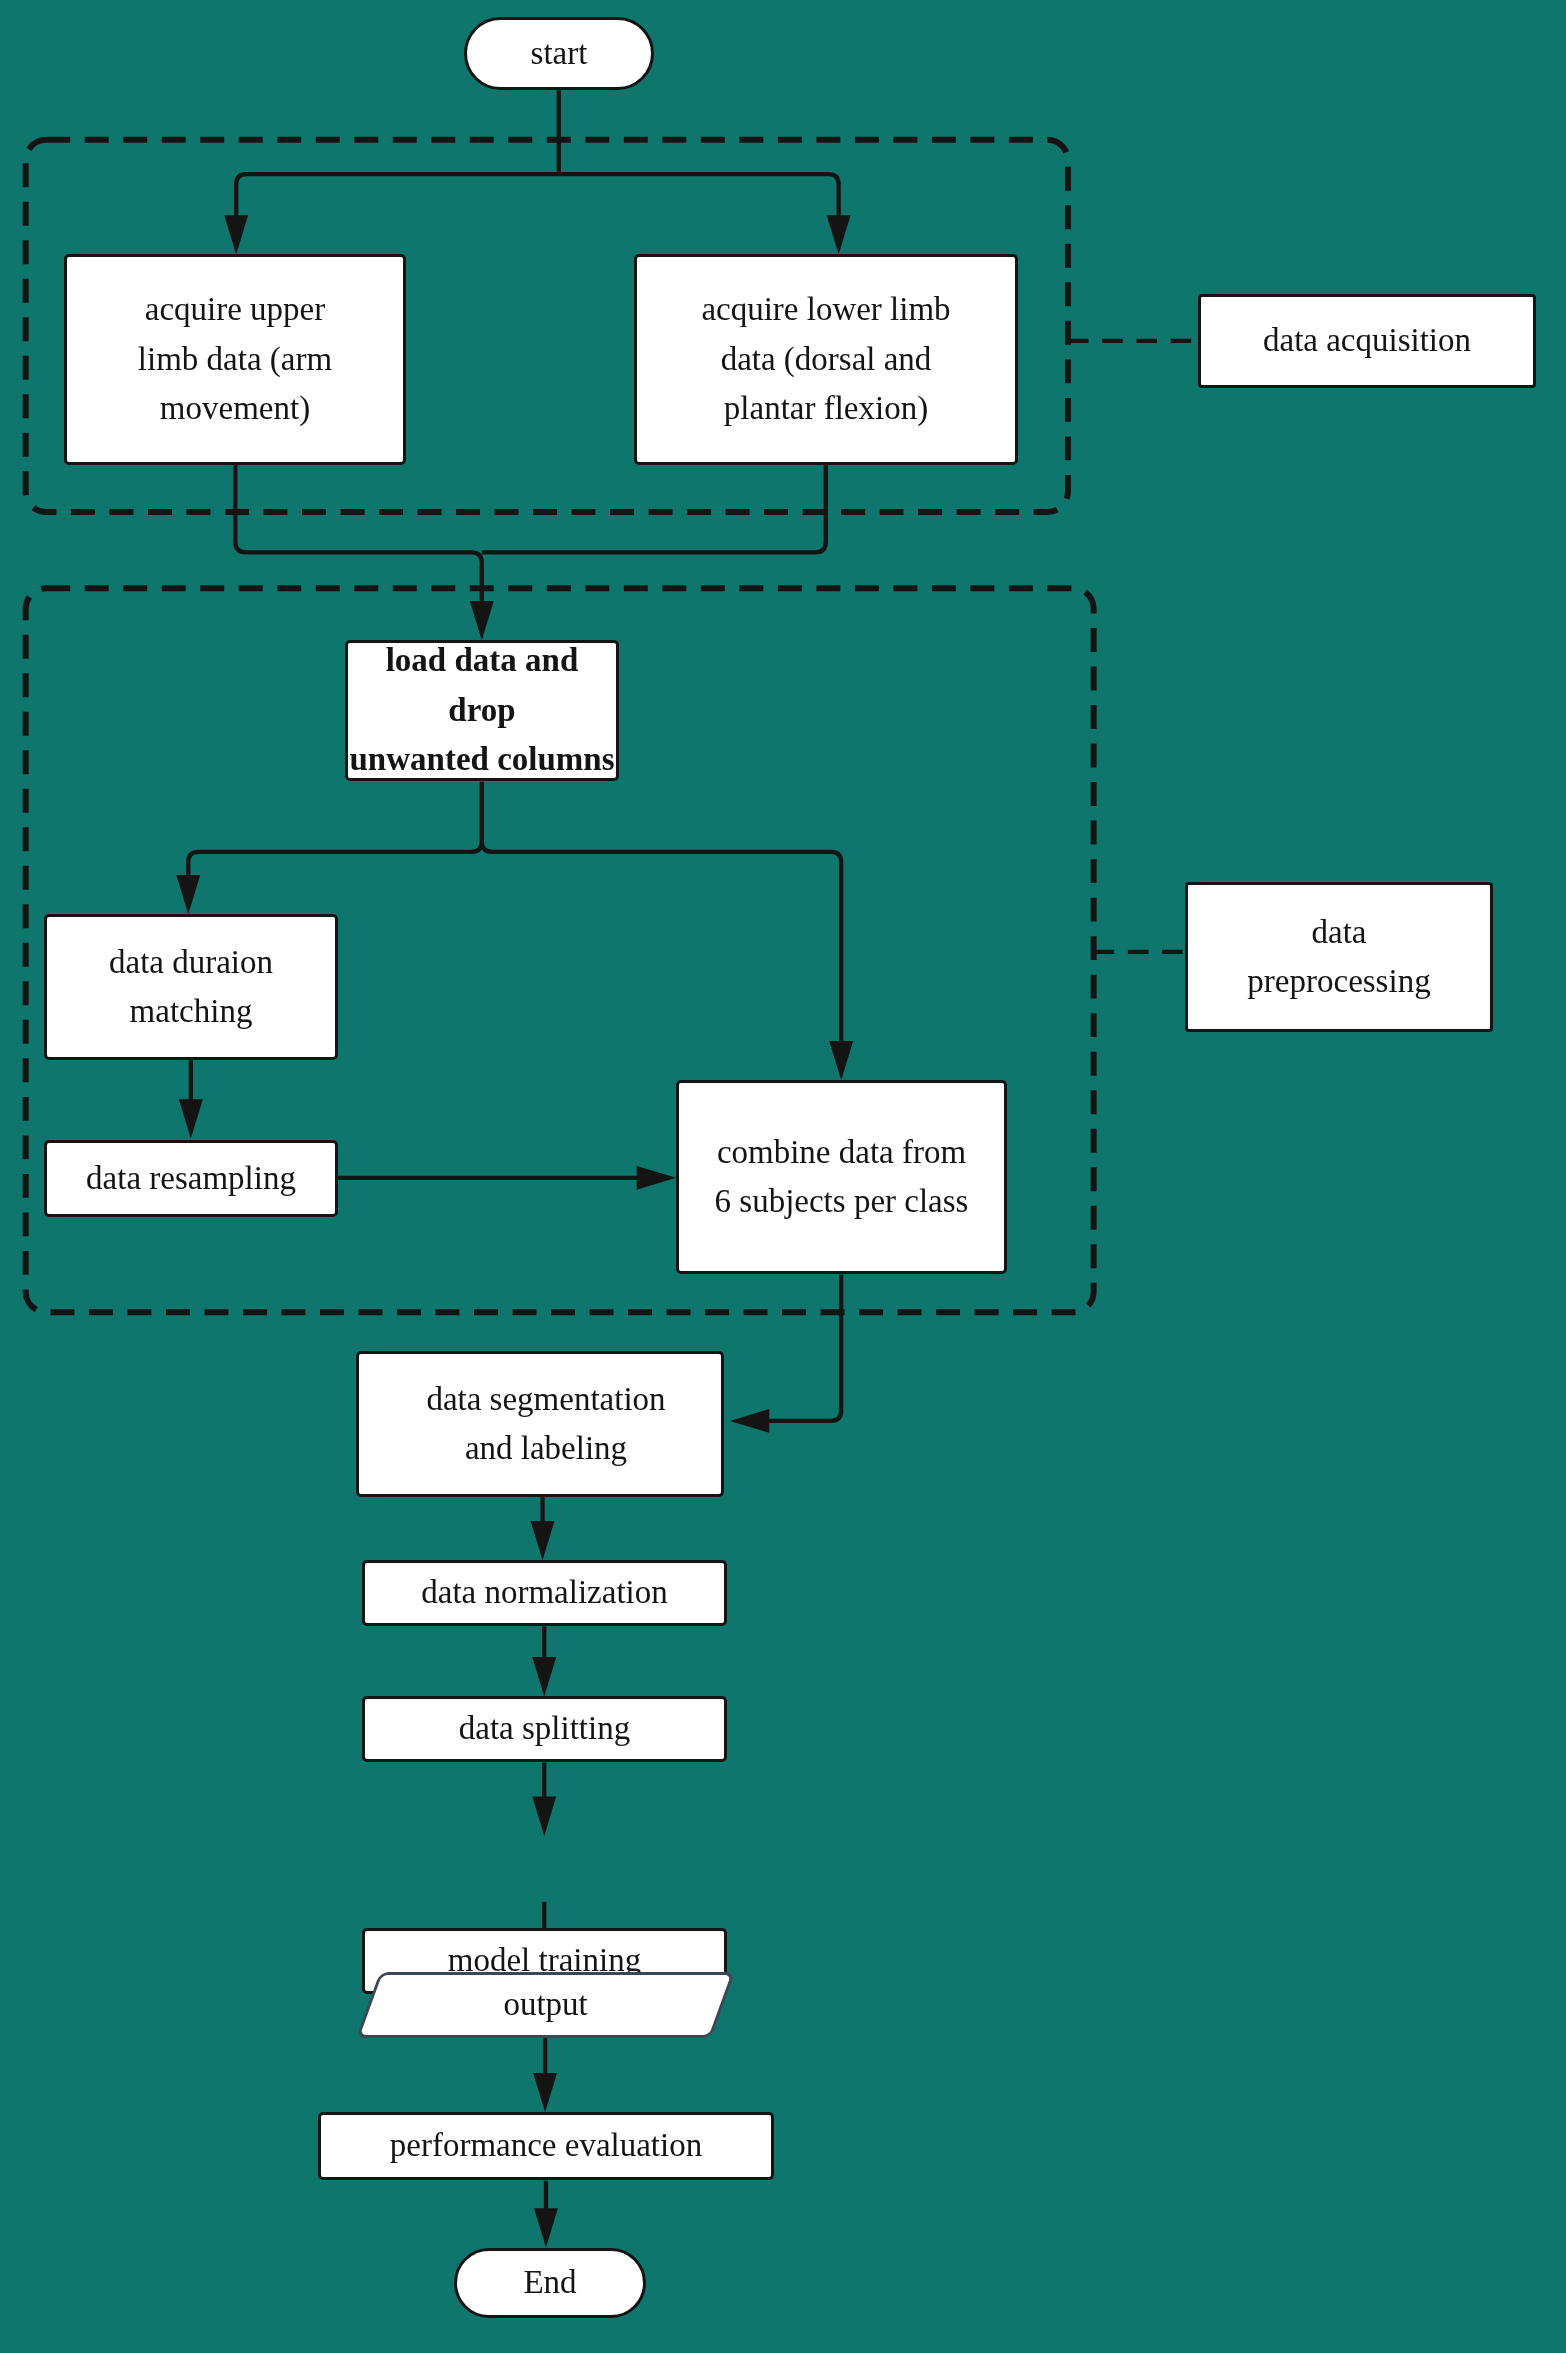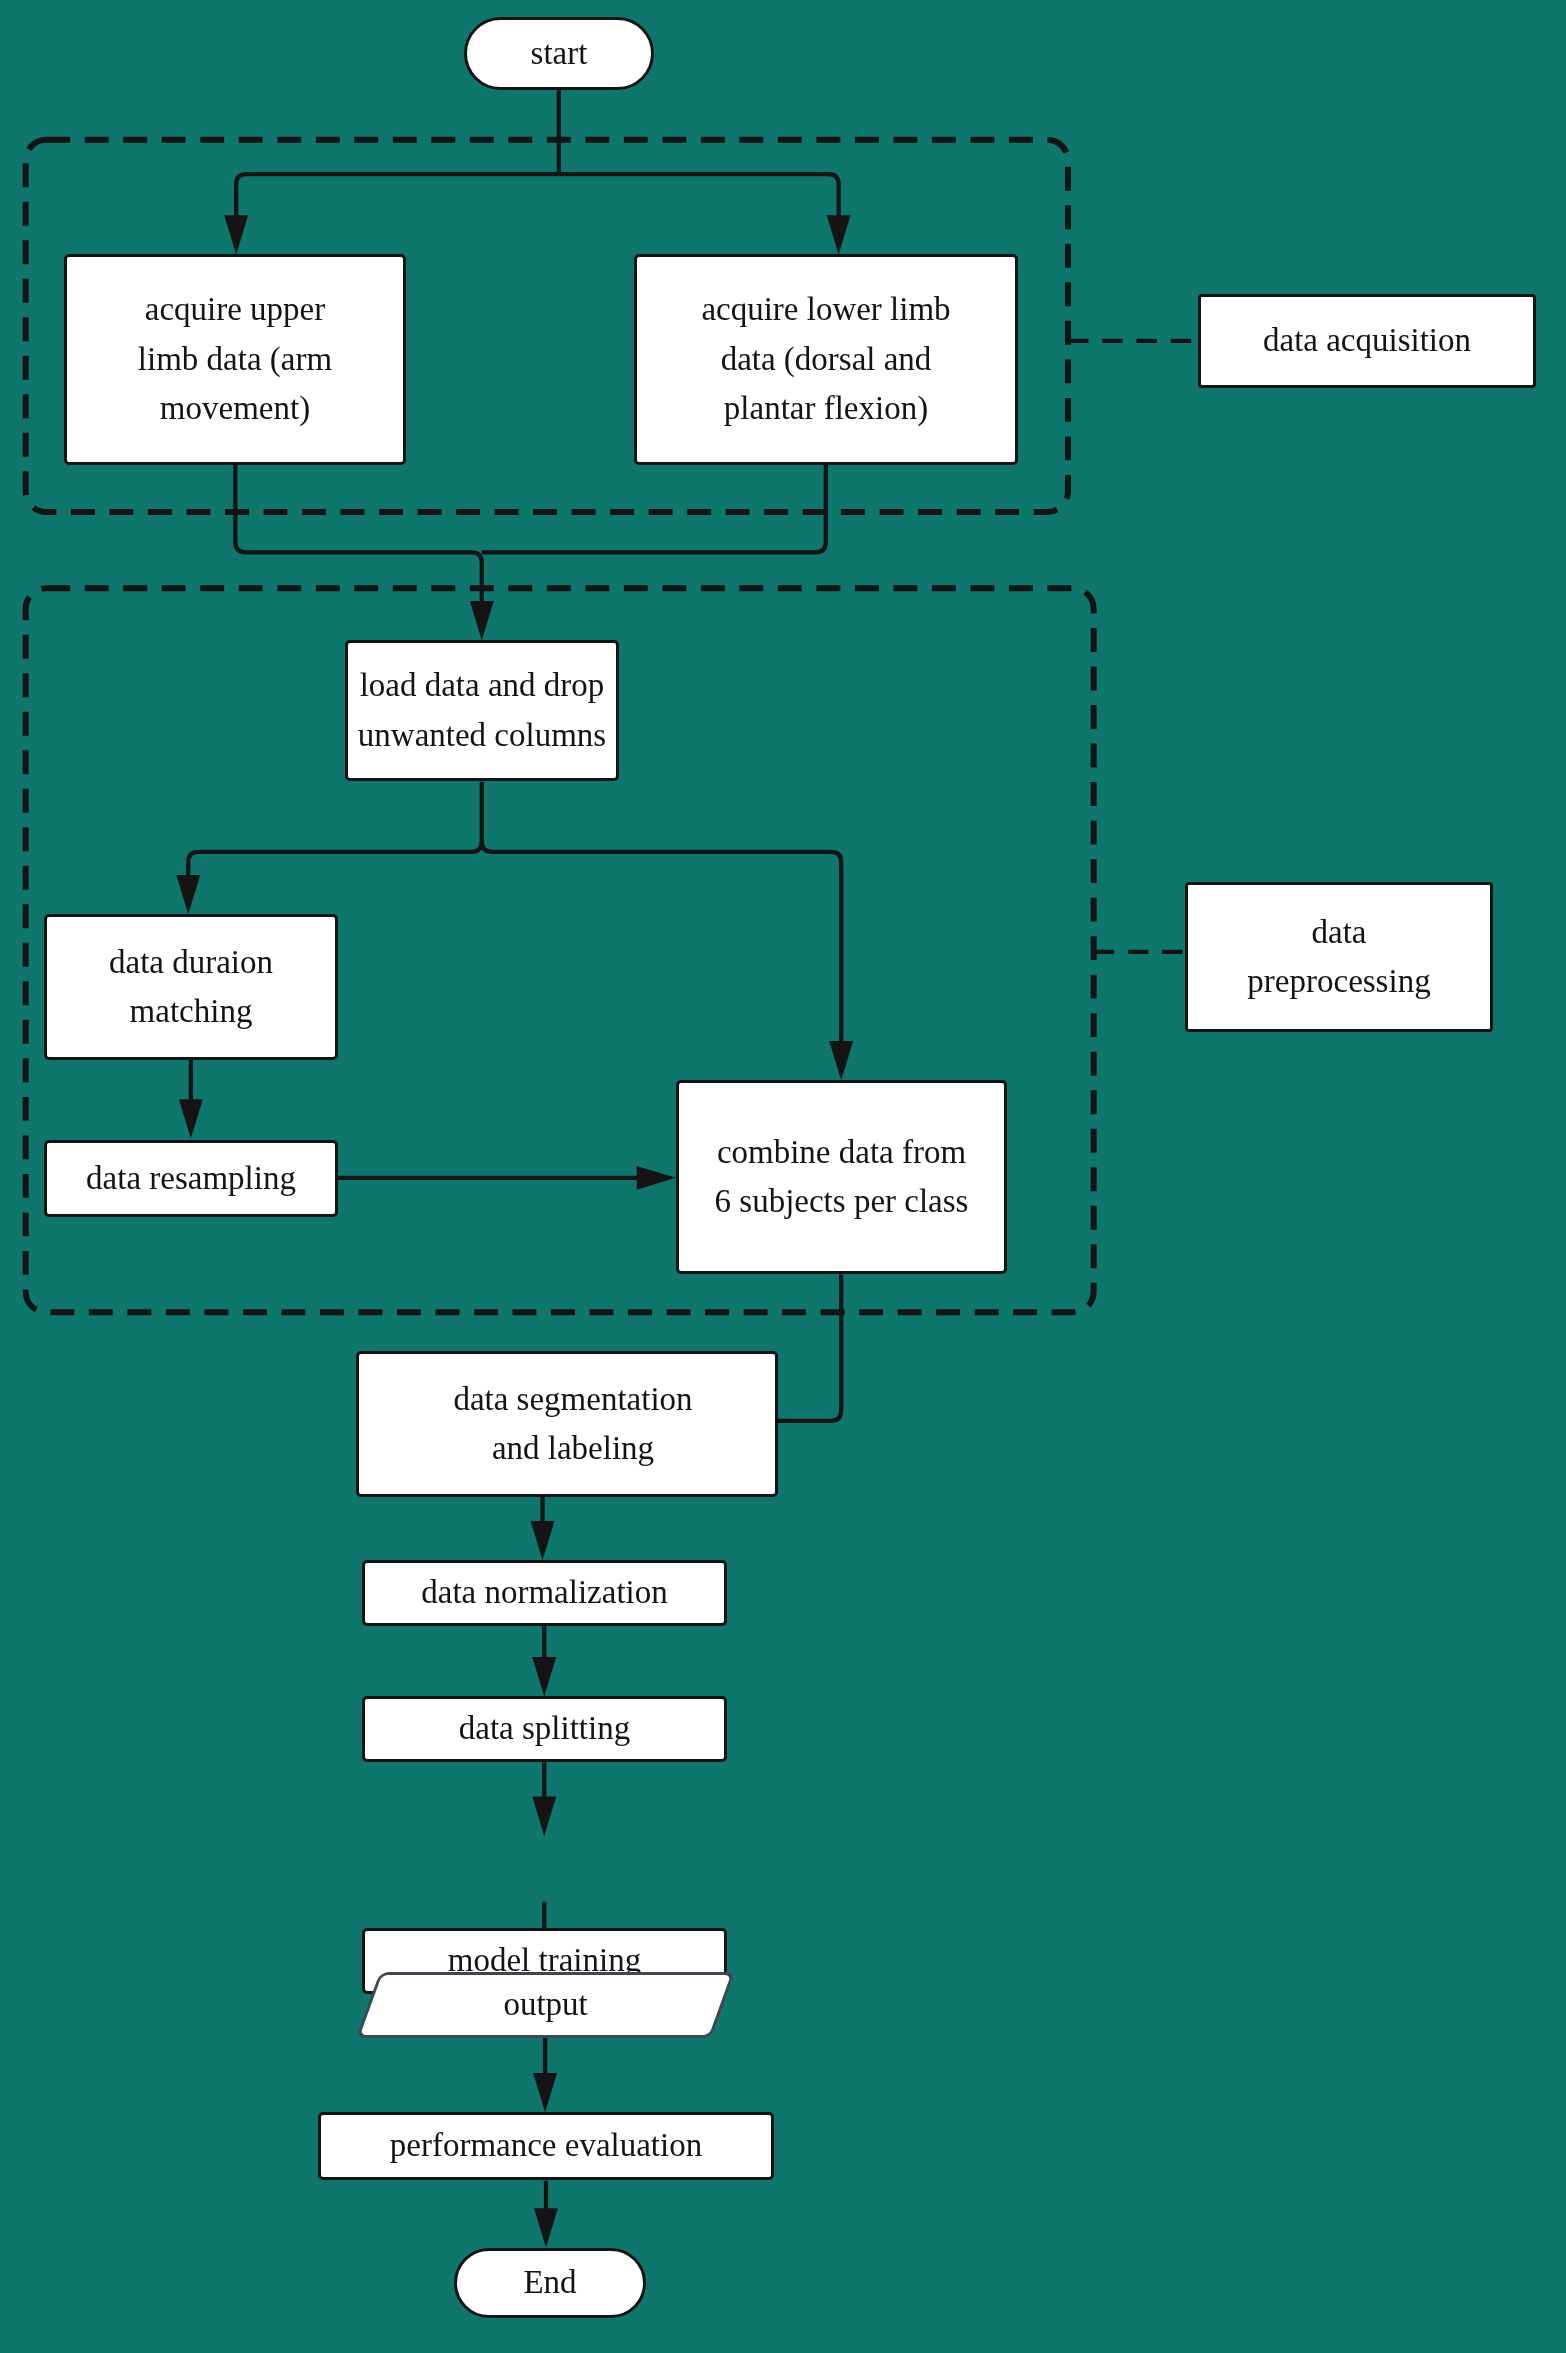--- a/index.html
+++ b/index.html
@@ -101,21 +101,21 @@
   <div class="node rounded" style="left:634px;top:254px;width:384px;height:211px;">
     <span class="txt">acquire lower limb
 data (dorsal and
 plantar flexion)</span>
   </div>
 
   <div class="node callout" style="left:1198px;top:294px;width:338px;height:94px;">
     <span class="txt">data acquisition</span>
   </div>
 
-  <div class="node rounded" style="left:345px;top:640px;width:274px;height:141px;">
+  <div class="node rounded" style="left:345px;top:640px;width:274px;height:141px;font-weight:bold;">
     <span class="txt">load data and drop
 unwanted columns</span>
   </div>
 
   <div class="node rounded" style="left:44px;top:914px;width:294px;height:146px;">
     <span class="txt">data duraion
 matching</span>
   </div>
 
   <div class="node rounded" style="left:44px;top:1140px;width:294px;height:77px;justify-content:center;">
@@ -125,21 +125,21 @@
   <div class="node rounded" style="left:676px;top:1080px;width:331px;height:194px;align-items:center;">
     <span class="txt">combine data from
 6 subjects per class</span>
   </div>
 
   <div class="node callout" style="left:1185px;top:876px;width:308px;height:150px;margin-top:6px;">
     <span class="txt">data
 preprocessing</span>
   </div>
 
-  <div class="node rounded" style="left:356px;top:1351px;width:422px;height:146px;padding-left:12px;">
+  <div class="node rounded" style="left:356px;top:1351px;width:368px;height:146px;padding-left:12px;">
     <span class="txt">data segmentation
 and labeling</span>
   </div>
 
   <div class="node rounded" style="left:362px;top:1560px;width:365px;height:66px;">
     <span class="txt">data normalization</span>
   </div>
 
   <div class="node rounded" style="left:362px;top:1696px;width:365px;height:66px;">
     <span class="txt">data splitting</span>

